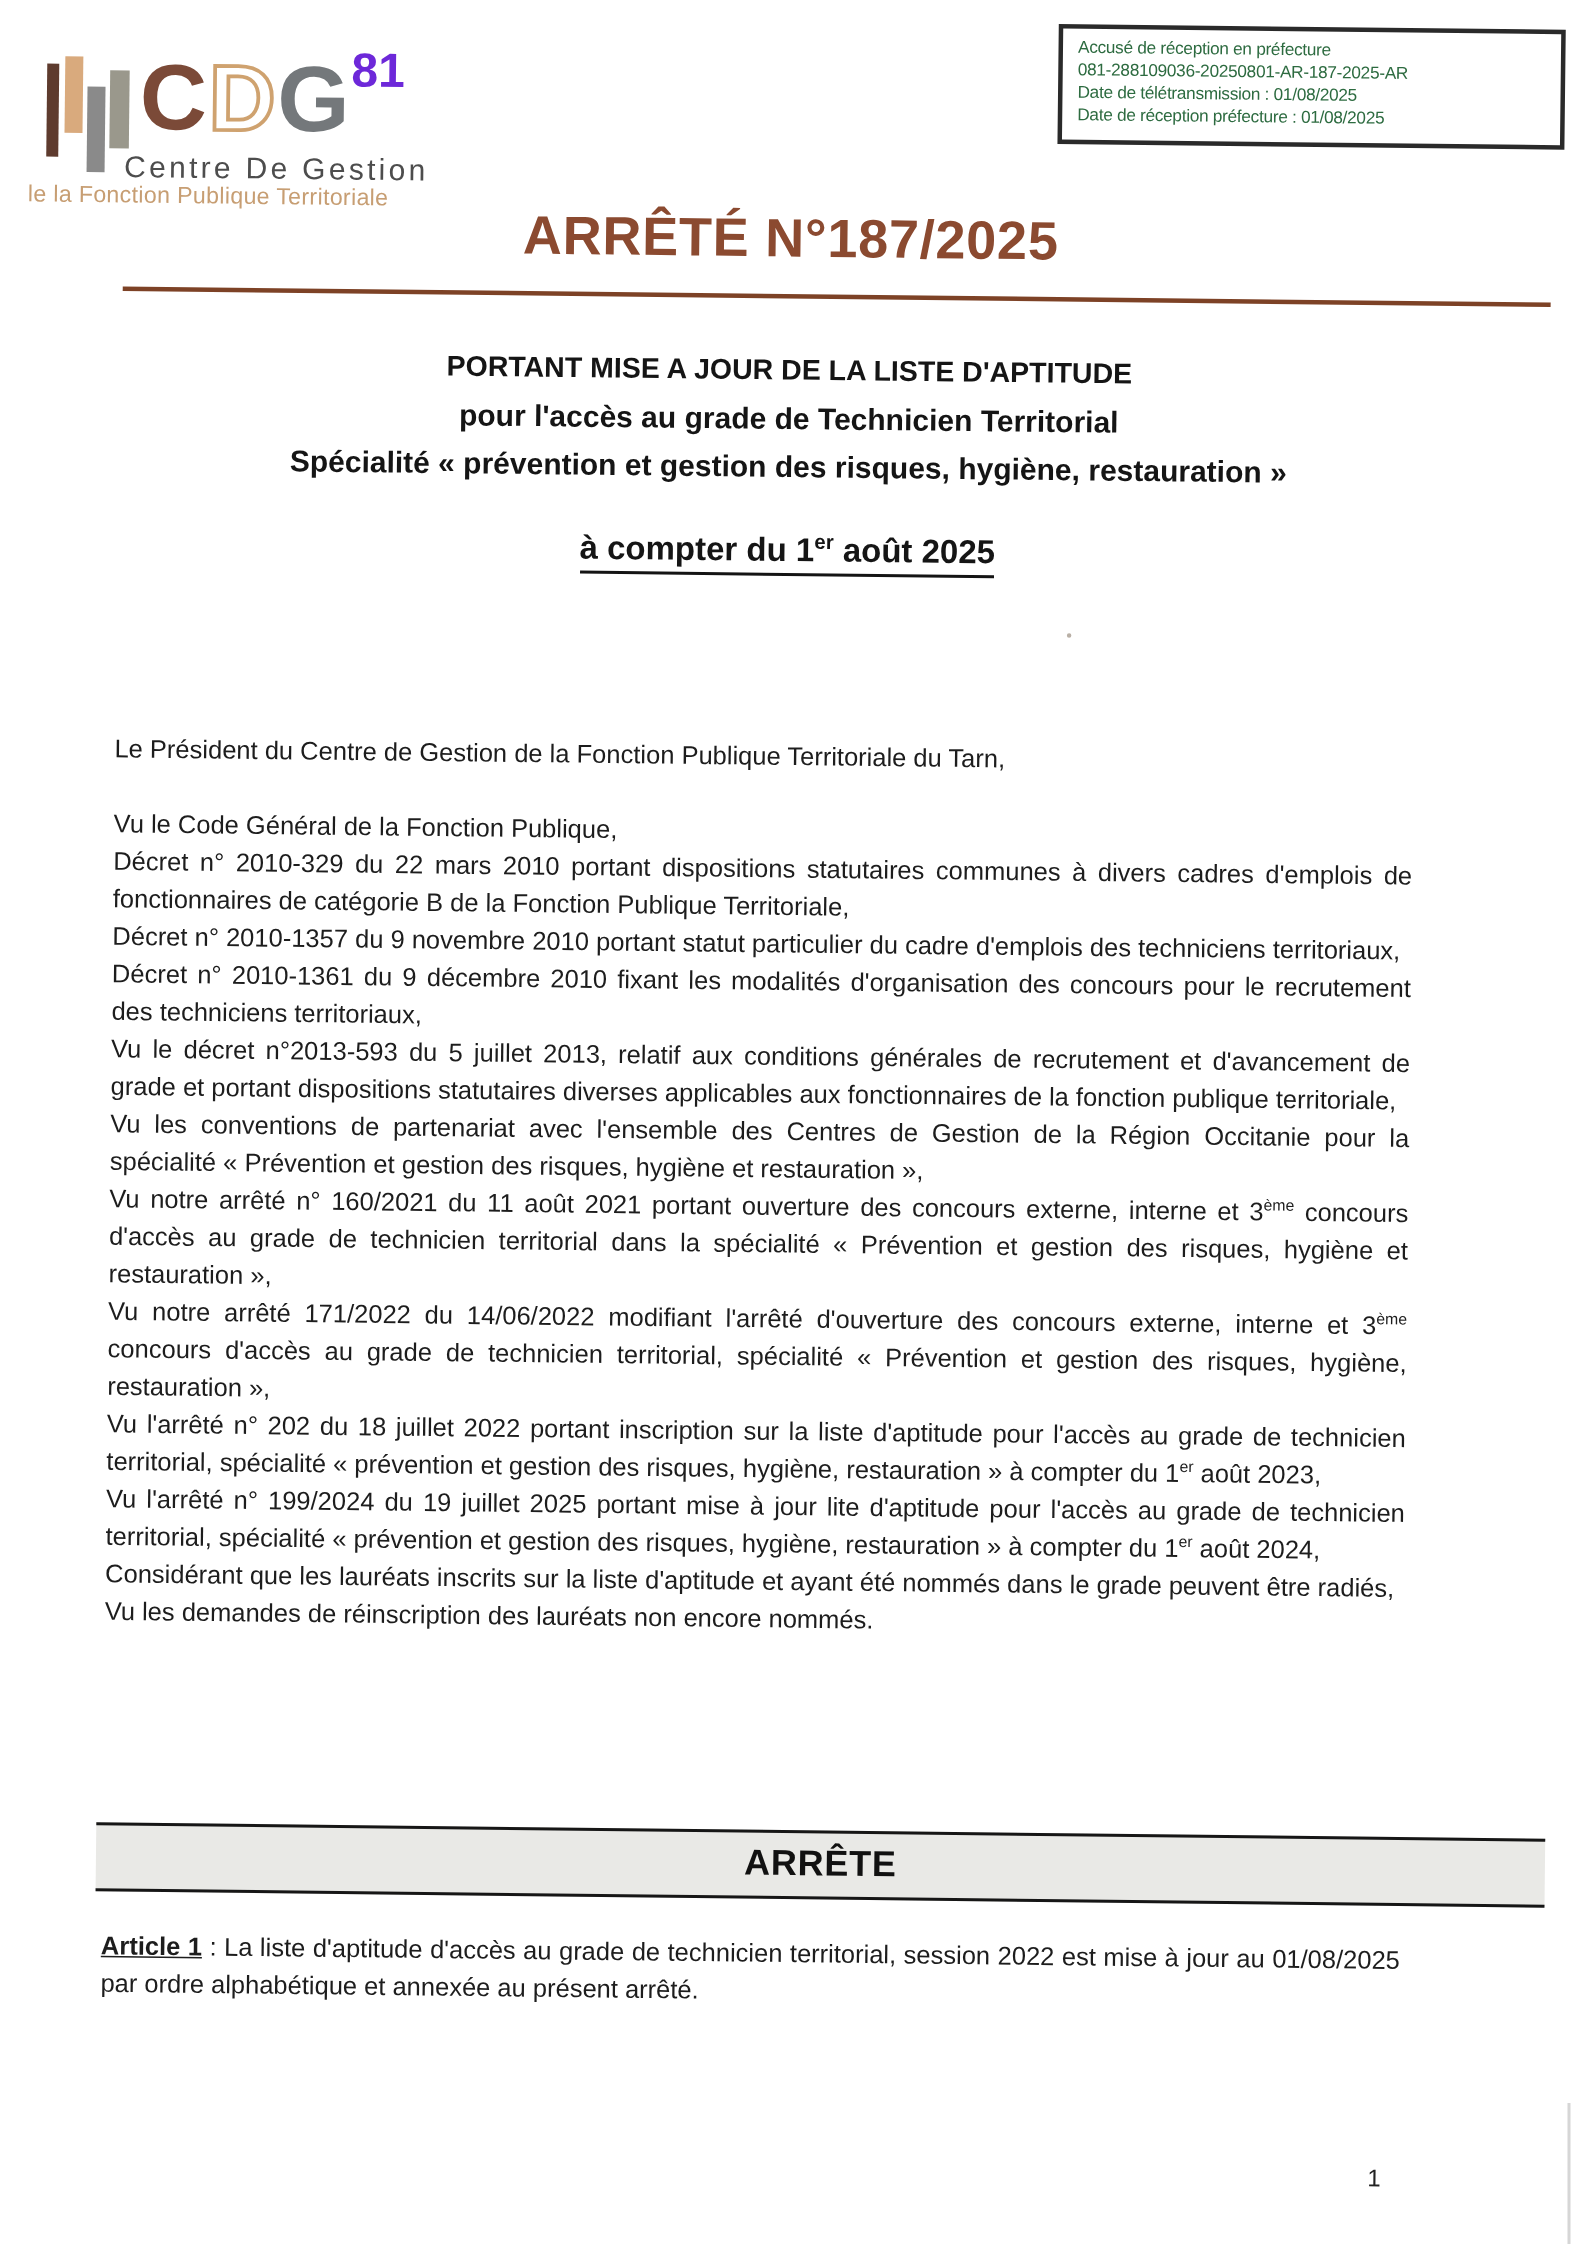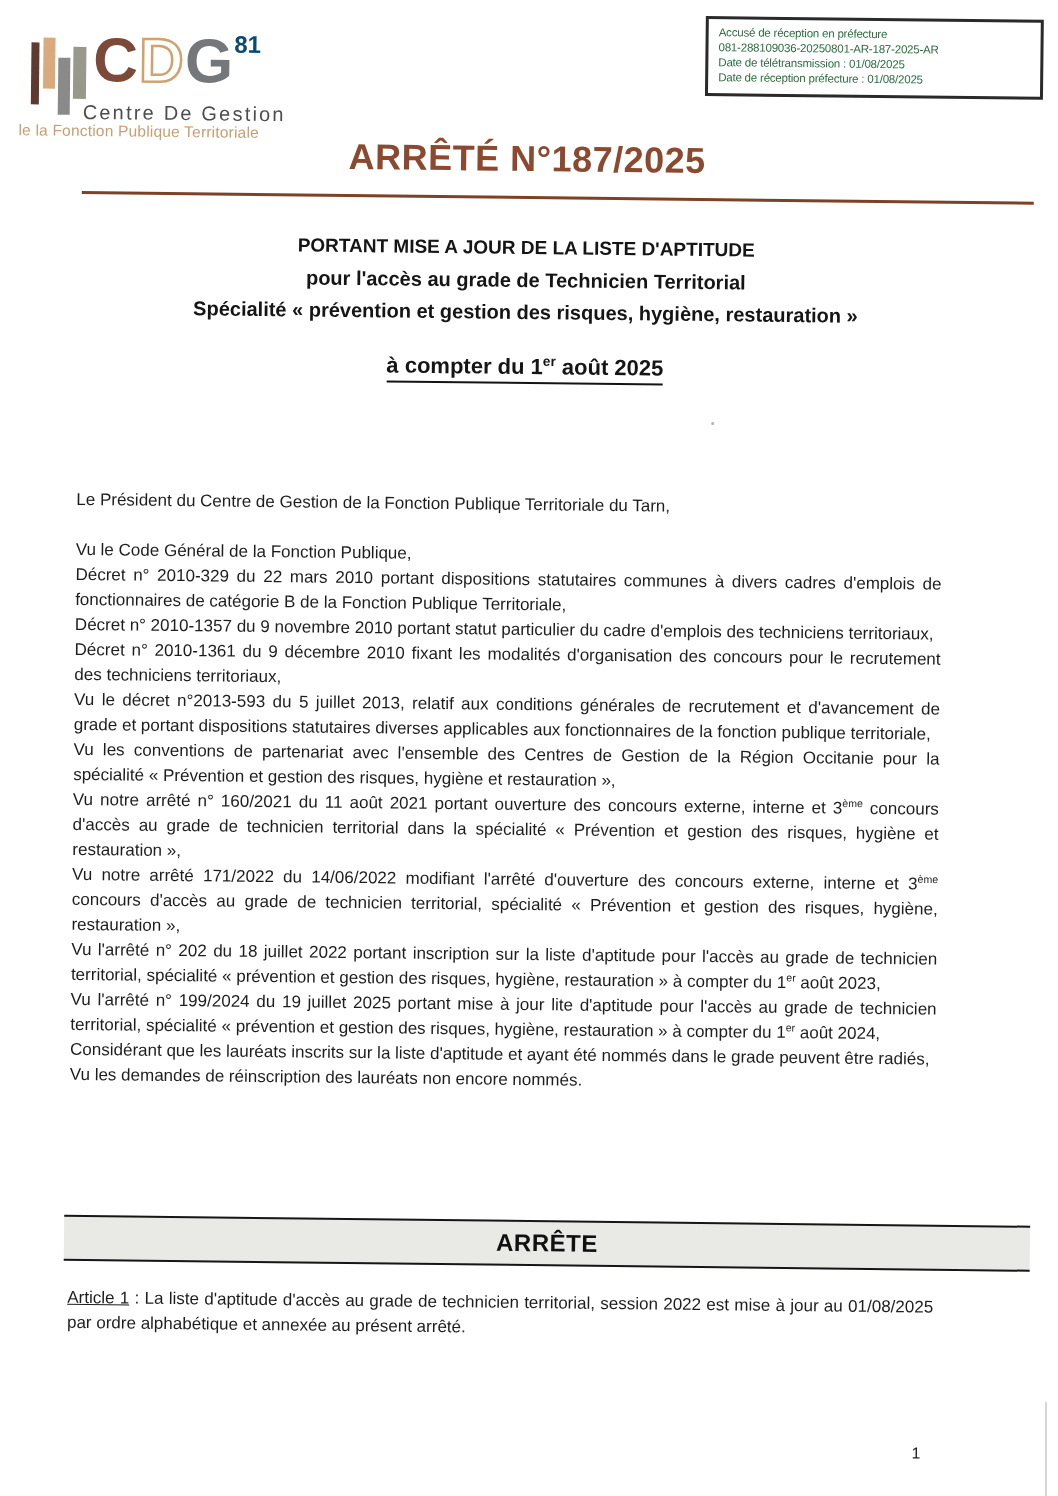--- a/index.html
+++ b/index.html
@@ -17,21 +17,21 @@
   .bar.b2{left:22px;top:11px;width:12px;height:51px;background:#d9aa7d;}
   .bar.b3{left:37px;top:31px;width:12px;height:57px;background:#8a8a8a;}
   .bar.b4{left:52px;top:20px;width:13px;height:52px;background:#9a988c;}
   .acronym{position:absolute;left:72px;top:2px;font-weight:bold;font-size:62px;line-height:1;letter-spacing:1px;white-space:nowrap;}
   .logo-c{color:#7b4a38;}
   .logo-d{color:#cfa26f;}
   @supports (-webkit-text-stroke:2px #cfa26f){
     .logo-d{-webkit-text-stroke:2.5px #cfa26f;color:transparent;}
   }
   .logo-g{color:#74787b;}
-  .logo-dept{color:#0c4a6e;font-size:24px;vertical-align:30px;letter-spacing:0;}
+  .logo-dept{color:#6d28d9;font-size:32px;vertical-align:30px;letter-spacing:0;}
   .logo-line1{position:absolute;left:62px;top:74px;font-size:20px;letter-spacing:2.2px;color:#4d4d4d;white-space:nowrap;}
   .logo-line2{position:absolute;left:-2px;top:95px;font-size:15.5px;letter-spacing:.2px;color:#c79e73;white-space:nowrap;}
 
   
   .stamp{
     position:absolute;left:706px;top:8px;width:338px;height:80px;
     border:3px solid #2a2a2a;box-sizing:border-box;padding:6px 0 0 10px;
     color:#2d6b40;font-size:11.5px;line-height:15px;letter-spacing:-.2px;white-space:nowrap;
   }
 
@@ -121,19 +121,19 @@
       <p><span>Vu l'arrêté n° 202 du 18 juillet 2022 portant inscription sur la liste d'aptitude pour l'accès au grade de technicien territorial, spécialité « prévention et gestion des risques, hygiène, restauration » à compter du 1</span><sup>er</sup><span> août 2023,</span></p>
       <p><span>Vu l'arrêté n° 199/2024 du 19 juillet 2025 portant mise à jour lite d'aptitude pour l'accès au grade de technicien territorial, spécialité « prévention et gestion des risques, hygiène, restauration » à compter du 1</span><sup>er</sup><span> août 2024,</span></p>
       <p><span>Considérant que les lauréats inscrits sur la liste d'aptitude et ayant été nommés dans le grade peuvent être radiés,</span></p>
       <p><span>Vu les demandes de réinscription des lauréats non encore nommés.</span></p>
     </div>
 
     <div class="arrete-band">
       <span>ARRÊTE</span>
     </div>
 
-    <p class="article"><span style="font-weight: normal; text-decoration: underline;">Article 1</span><span> : La liste d'aptitude d'accès au grade de technicien territorial, session 2022 est mise à jour au 01/08/2025 par ordre alphabétique et annexée au présent arrêté.</span></p>
+    <p class="article"><span style="font-weight: bold; text-decoration: underline;">Article 1</span><span> : La liste d'aptitude d'accès au grade de technicien territorial, session 2022 est mise à jour au 01/08/2025 par ordre alphabétique et annexée au présent arrêté.</span></p>
 
     <div class="page-number">1</div>
     <div class="noise-dot"></div>
   </div>
   <div class="scan-edge"></div>
 </div>
 
 </body></html>

